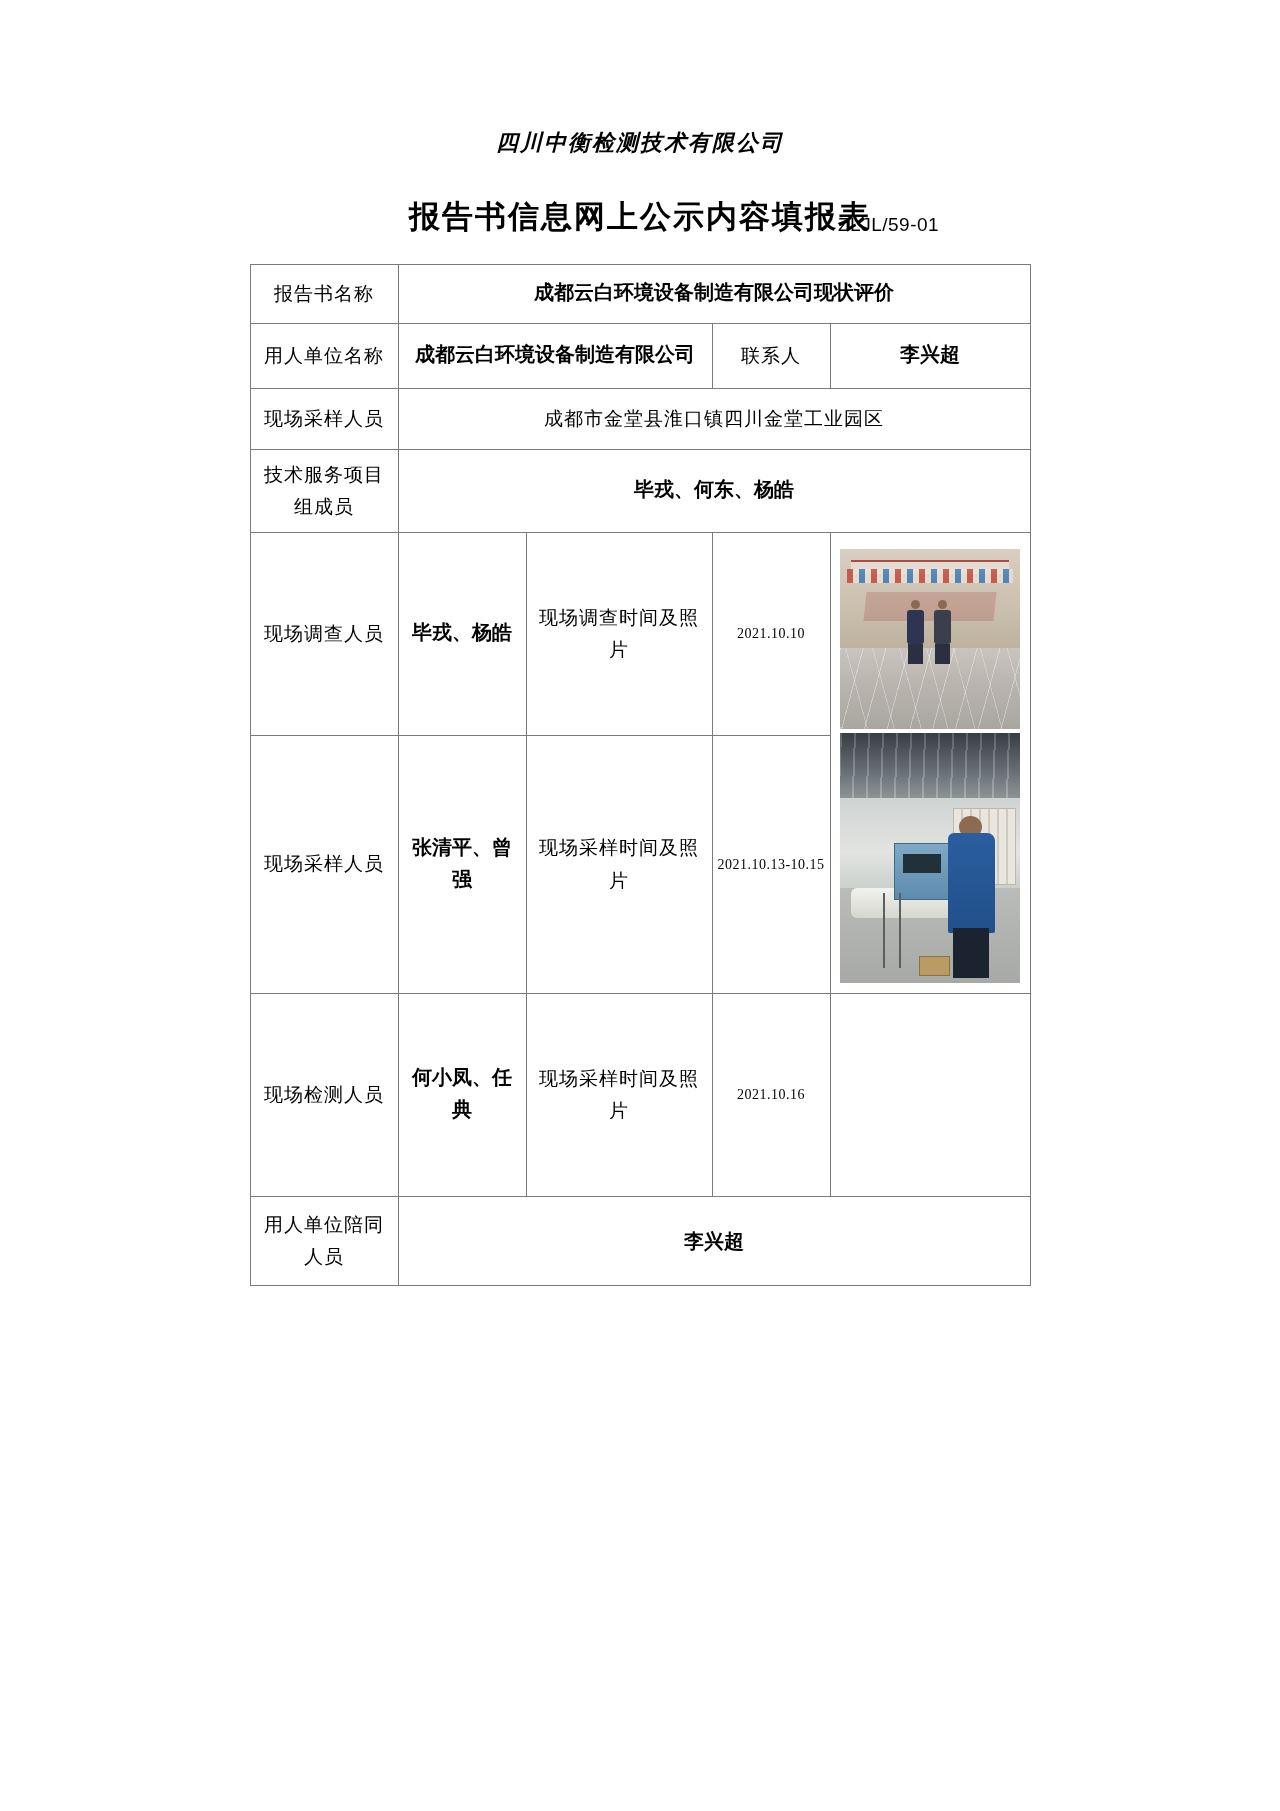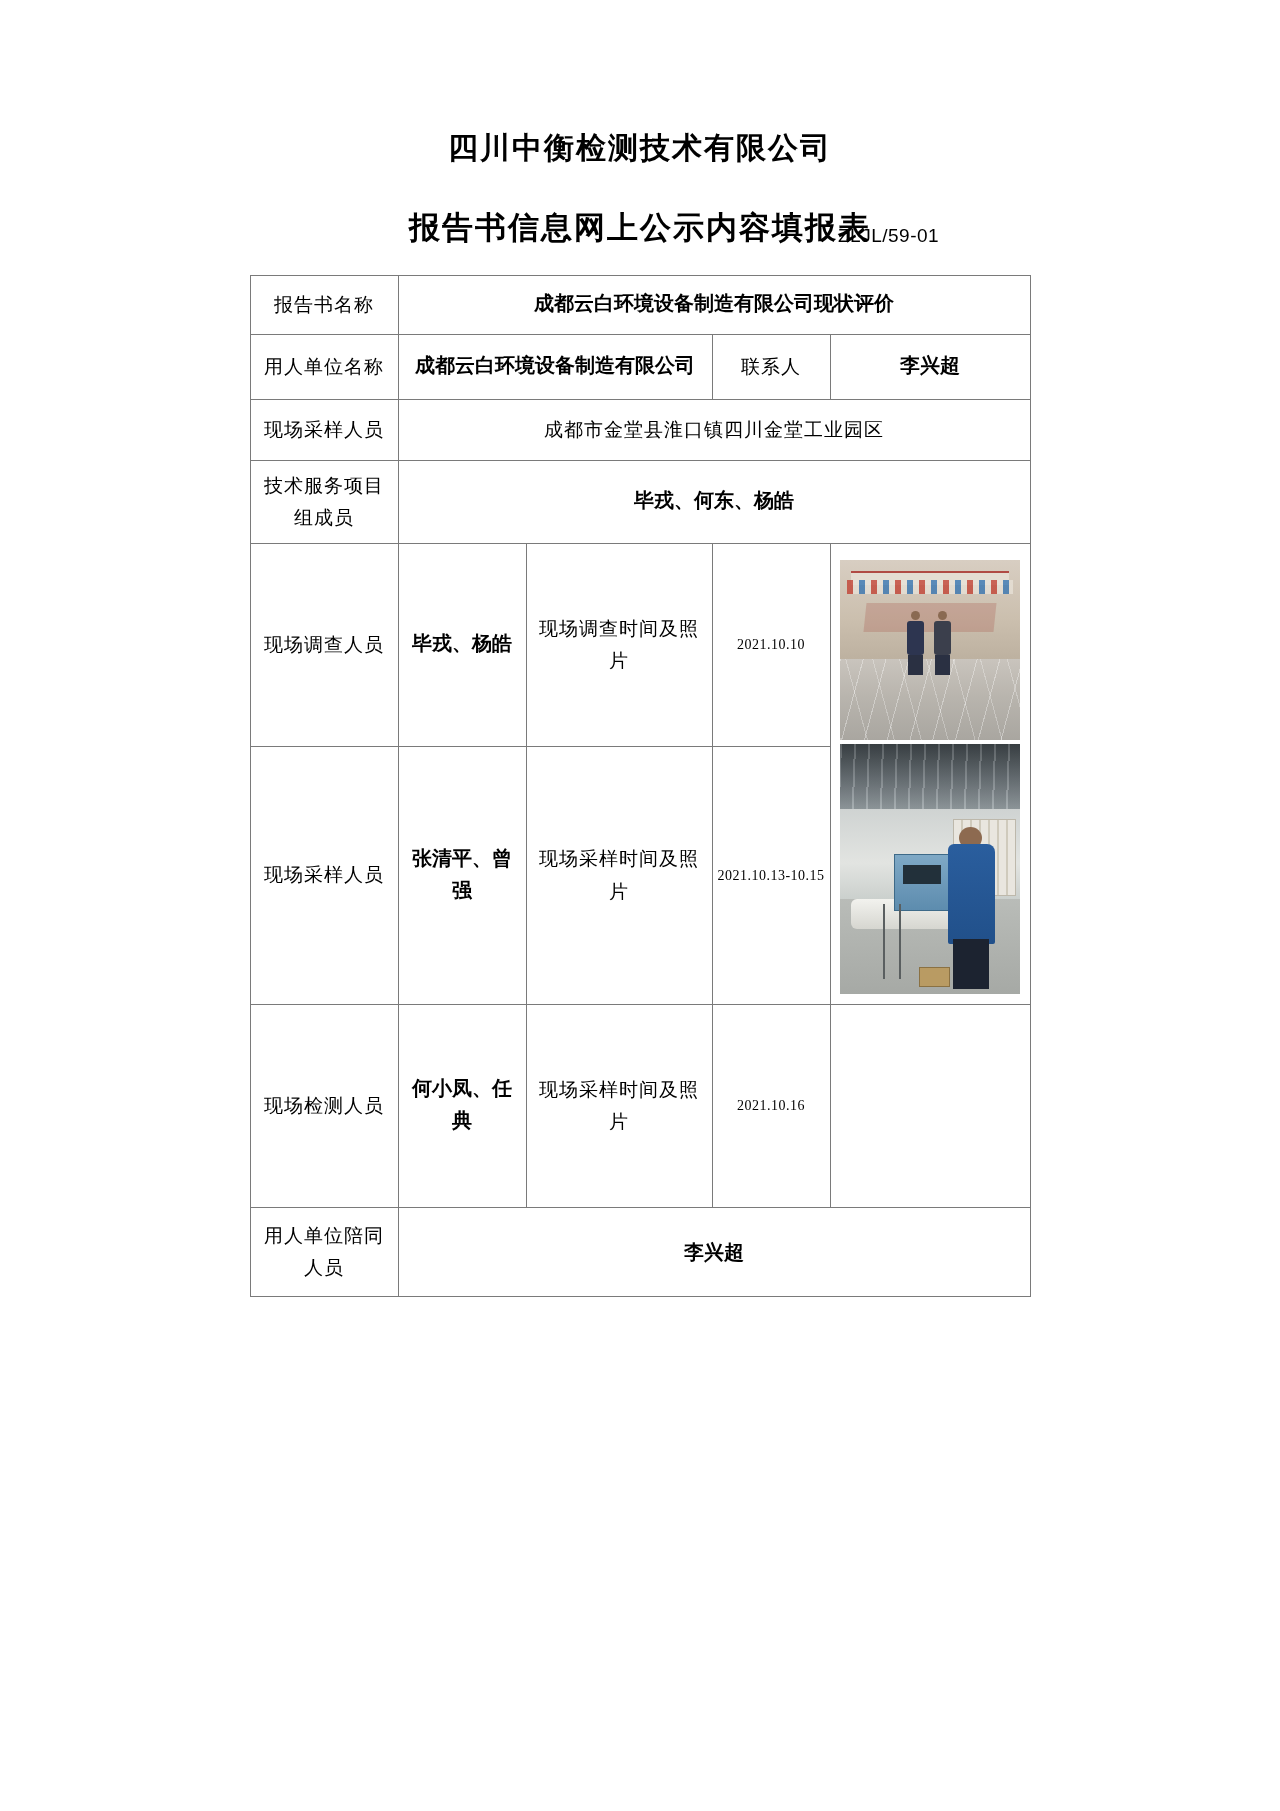--- a/index.html
+++ b/index.html
@@ -22,24 +22,25 @@
     position: relative;
     box-sizing: border-box;
     padding: 0;
   }
 
   .title-block {
     text-align: center;
     padding-top: 128px;
   }
   .title-main {
-    font-size: 30px;
+    font-size: 22px;
     font-weight: bold;
     letter-spacing: 2px;
     font-family: "DejaVu Sans", "Liberation Sans", sans-serif;
+    font-style: italic;
   }
   .title-sub-row {
     margin-top: 38px;
     position: relative;
     display: flex;
     justify-content: center;
     align-items: flex-end;
   }
   .title-sub {
     font-size: 31px;

